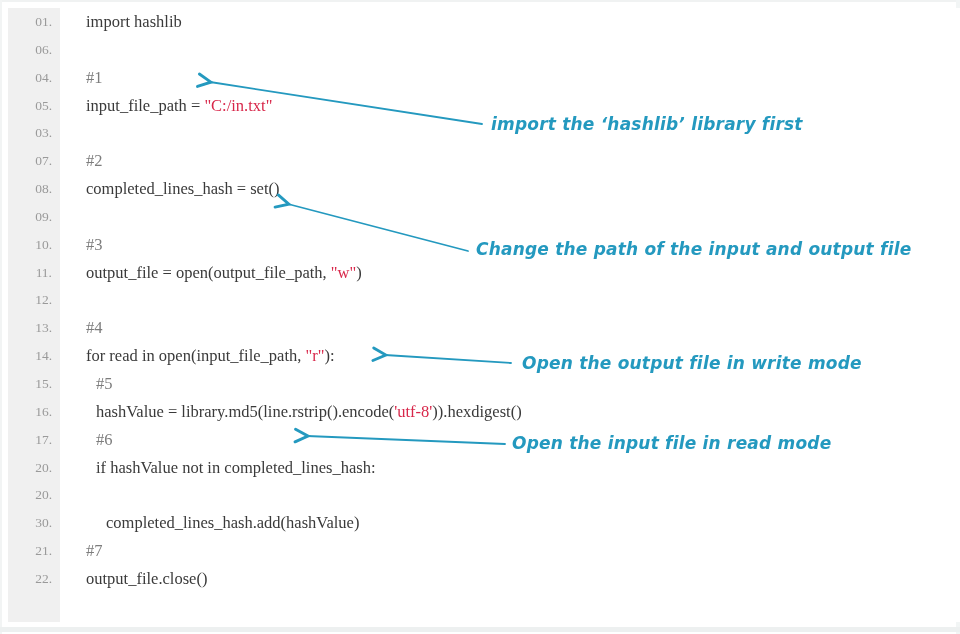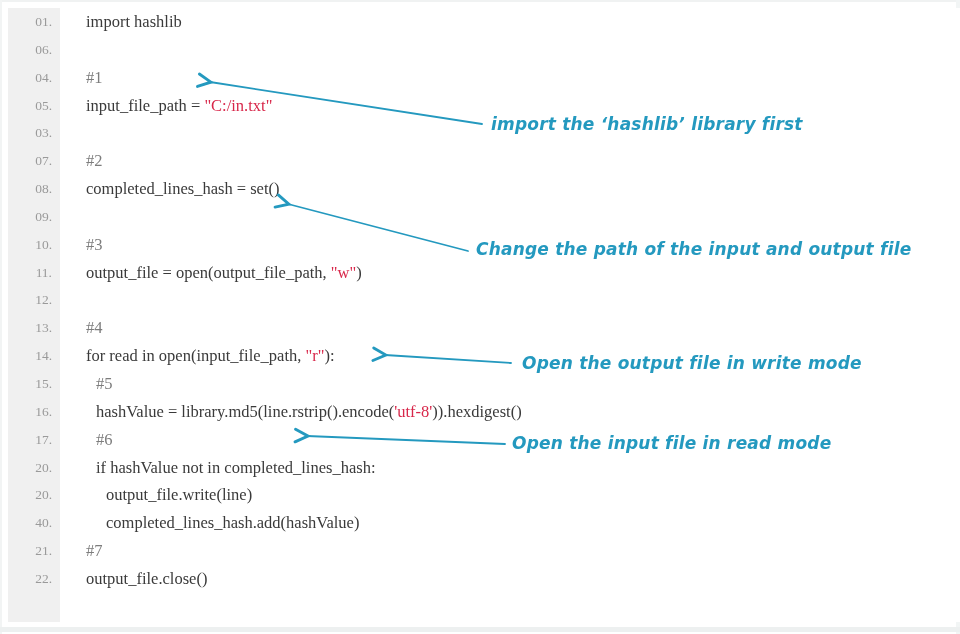--- a/index.html
+++ b/index.html
@@ -143,24 +143,23 @@
       <div class="code-line">
         <span class="line-number">17.</span>
         <span class="line-code indent-1"><span class="seg-comment">#6</span></span>
       </div>
       <div class="code-line">
         <span class="line-number">20.</span>
         <span class="line-code indent-1"><span class="seg-code">if hashValue not in completed_lines_hash:</span></span>
       </div>
       <div class="code-line">
         <span class="line-number">20.</span>
-        <span class="line-code indent-2"><span class="seg-code">output_file.write(line)</span></span>
       </div>
       <div class="code-line">
-        <span class="line-number">40.</span>
+        <span class="line-number">30.</span>
         <span class="line-code indent-2"><span class="seg-code">completed_lines_hash.add(hashValue)</span></span>
       </div>
       <div class="code-line">
         <span class="line-number">21.</span>
         <span class="line-code indent-0"><span class="seg-comment">#7</span></span>
       </div>
       <div class="code-line">
         <span class="line-number">22.</span>
         <span class="line-code indent-0"><span class="seg-code">output_file.close()</span></span>
       </div>

